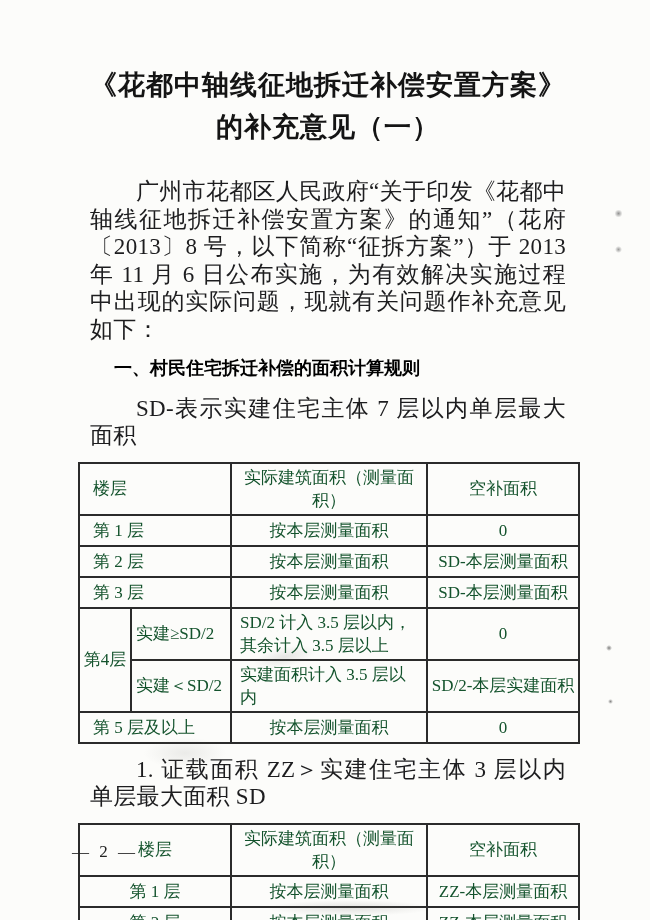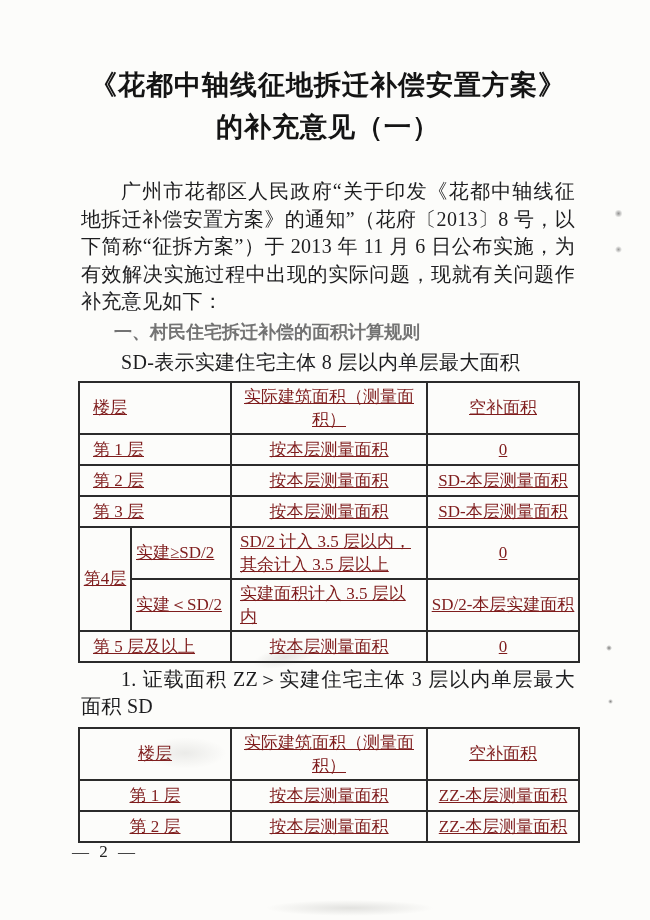--- a/index.html
+++ b/index.html
@@ -5,28 +5,28 @@
   html,body{margin:0;padding:0;}
   body{width:650px;height:920px;background:#f4f4f1;}
   .page{
     position:relative;width:650px;height:920px;background:#fcfcfa;overflow:hidden;
     color:#1d1d1f;font-family:"Liberation Serif","DejaVu Serif",serif;padding-left:32px;
   }
   .content{position:absolute;left:78px;top:64px;width:500px;}
   .doc-title{margin:0 0 30px 0;font-size:27px;font-weight:bold;line-height:42px;
     text-align:center;letter-spacing:1px;color:#141414;}
   .doc-title .line{display:block;}
-  p.body{margin:3px;font-size:20px;line-height:27.5px;text-align:justify;letter-spacing:.3px;}
+  p.body{margin:12px;font-size:23px;line-height:27.5px;text-align:justify;letter-spacing:.3px;}
   .indent{text-indent:2em;}
   p.h1{margin:0;font-size:18px;line-height:27.5px;text-indent:2em;font-weight:bold;
-    font-family:"Liberation Sans","DejaVu Sans",sans-serif;color:#737373;}
+    font-family:"Liberation Sans","DejaVu Sans",sans-serif;color:#000000;}
   .gap-sm{margin-top:6px;}
   .gap-md{margin-top:10px;}
   table.doc-table{border-collapse:collapse;width:500px;table-layout:fixed;
-    font-size:17px;margin-top:4px;color:#7f1d1d;text-decoration:underline;}
+    font-size:17px;margin-top:4px;color:#14532d;}
   table.doc-table td{border:2px solid #2b2b2b;padding:2px 6px;height:25px;
     line-height:23px;vertical-align:middle;overflow:hidden;}
   .al{text-align:left;padding-left:13px !important;}
   .al2{text-align:left;padding-left:4px !important;}
   .ac{text-align:center;}
   .page-number{position:absolute;left:72px;top:842px;font-size:17px;letter-spacing:3px;color:#222;}
   .artifact{position:absolute;pointer-events:none;}
   .a1{left:615px;top:209px;width:7px;height:9px;background:radial-gradient(circle,rgba(60,60,60,.55),transparent 70%);}
   .a2{left:615px;top:246px;width:7px;height:7px;background:radial-gradient(circle,rgba(60,60,60,.5),transparent 70%);}
   .a3{left:606px;top:645px;width:6px;height:6px;background:radial-gradient(circle,rgba(40,40,40,.6),transparent 70%);}
@@ -47,21 +47,21 @@
     <h1 class="doc-title">
       <span class="line">《花都中轴线征地拆迁补偿安置方案》</span>
       <span class="line">的补充意见（一）</span>
     </h1>
 
     <p class="body indent">广州市花都区人民政府“关于印发《花都中轴线征地拆迁补偿安置方案》的通知”（花府〔2013〕8 号，以下简称“征拆方案”）于 2013 年 11 月 6 日公布实施，为有效解决实施过程中出现的实际问题，现就有关问题作补充意见如下：</p>
 
     <p class="h1">一、村民住宅拆迁补偿的面积计算规则</p>
 
 
-    <p class="body indent">SD-表示实建住宅主体 8 层以内单层最大面积</p>
+    <p class="body indent">SD-表示实建住宅主体 7 层以内单层最大面积</p>
 
 
     <table class="doc-table">
       <colgroup>
         <col style="width:52px">
           <col style="width:100px">
           <col style="width:196px">
           <col style="width:152px">
       </colgroup>
       <tbody>

